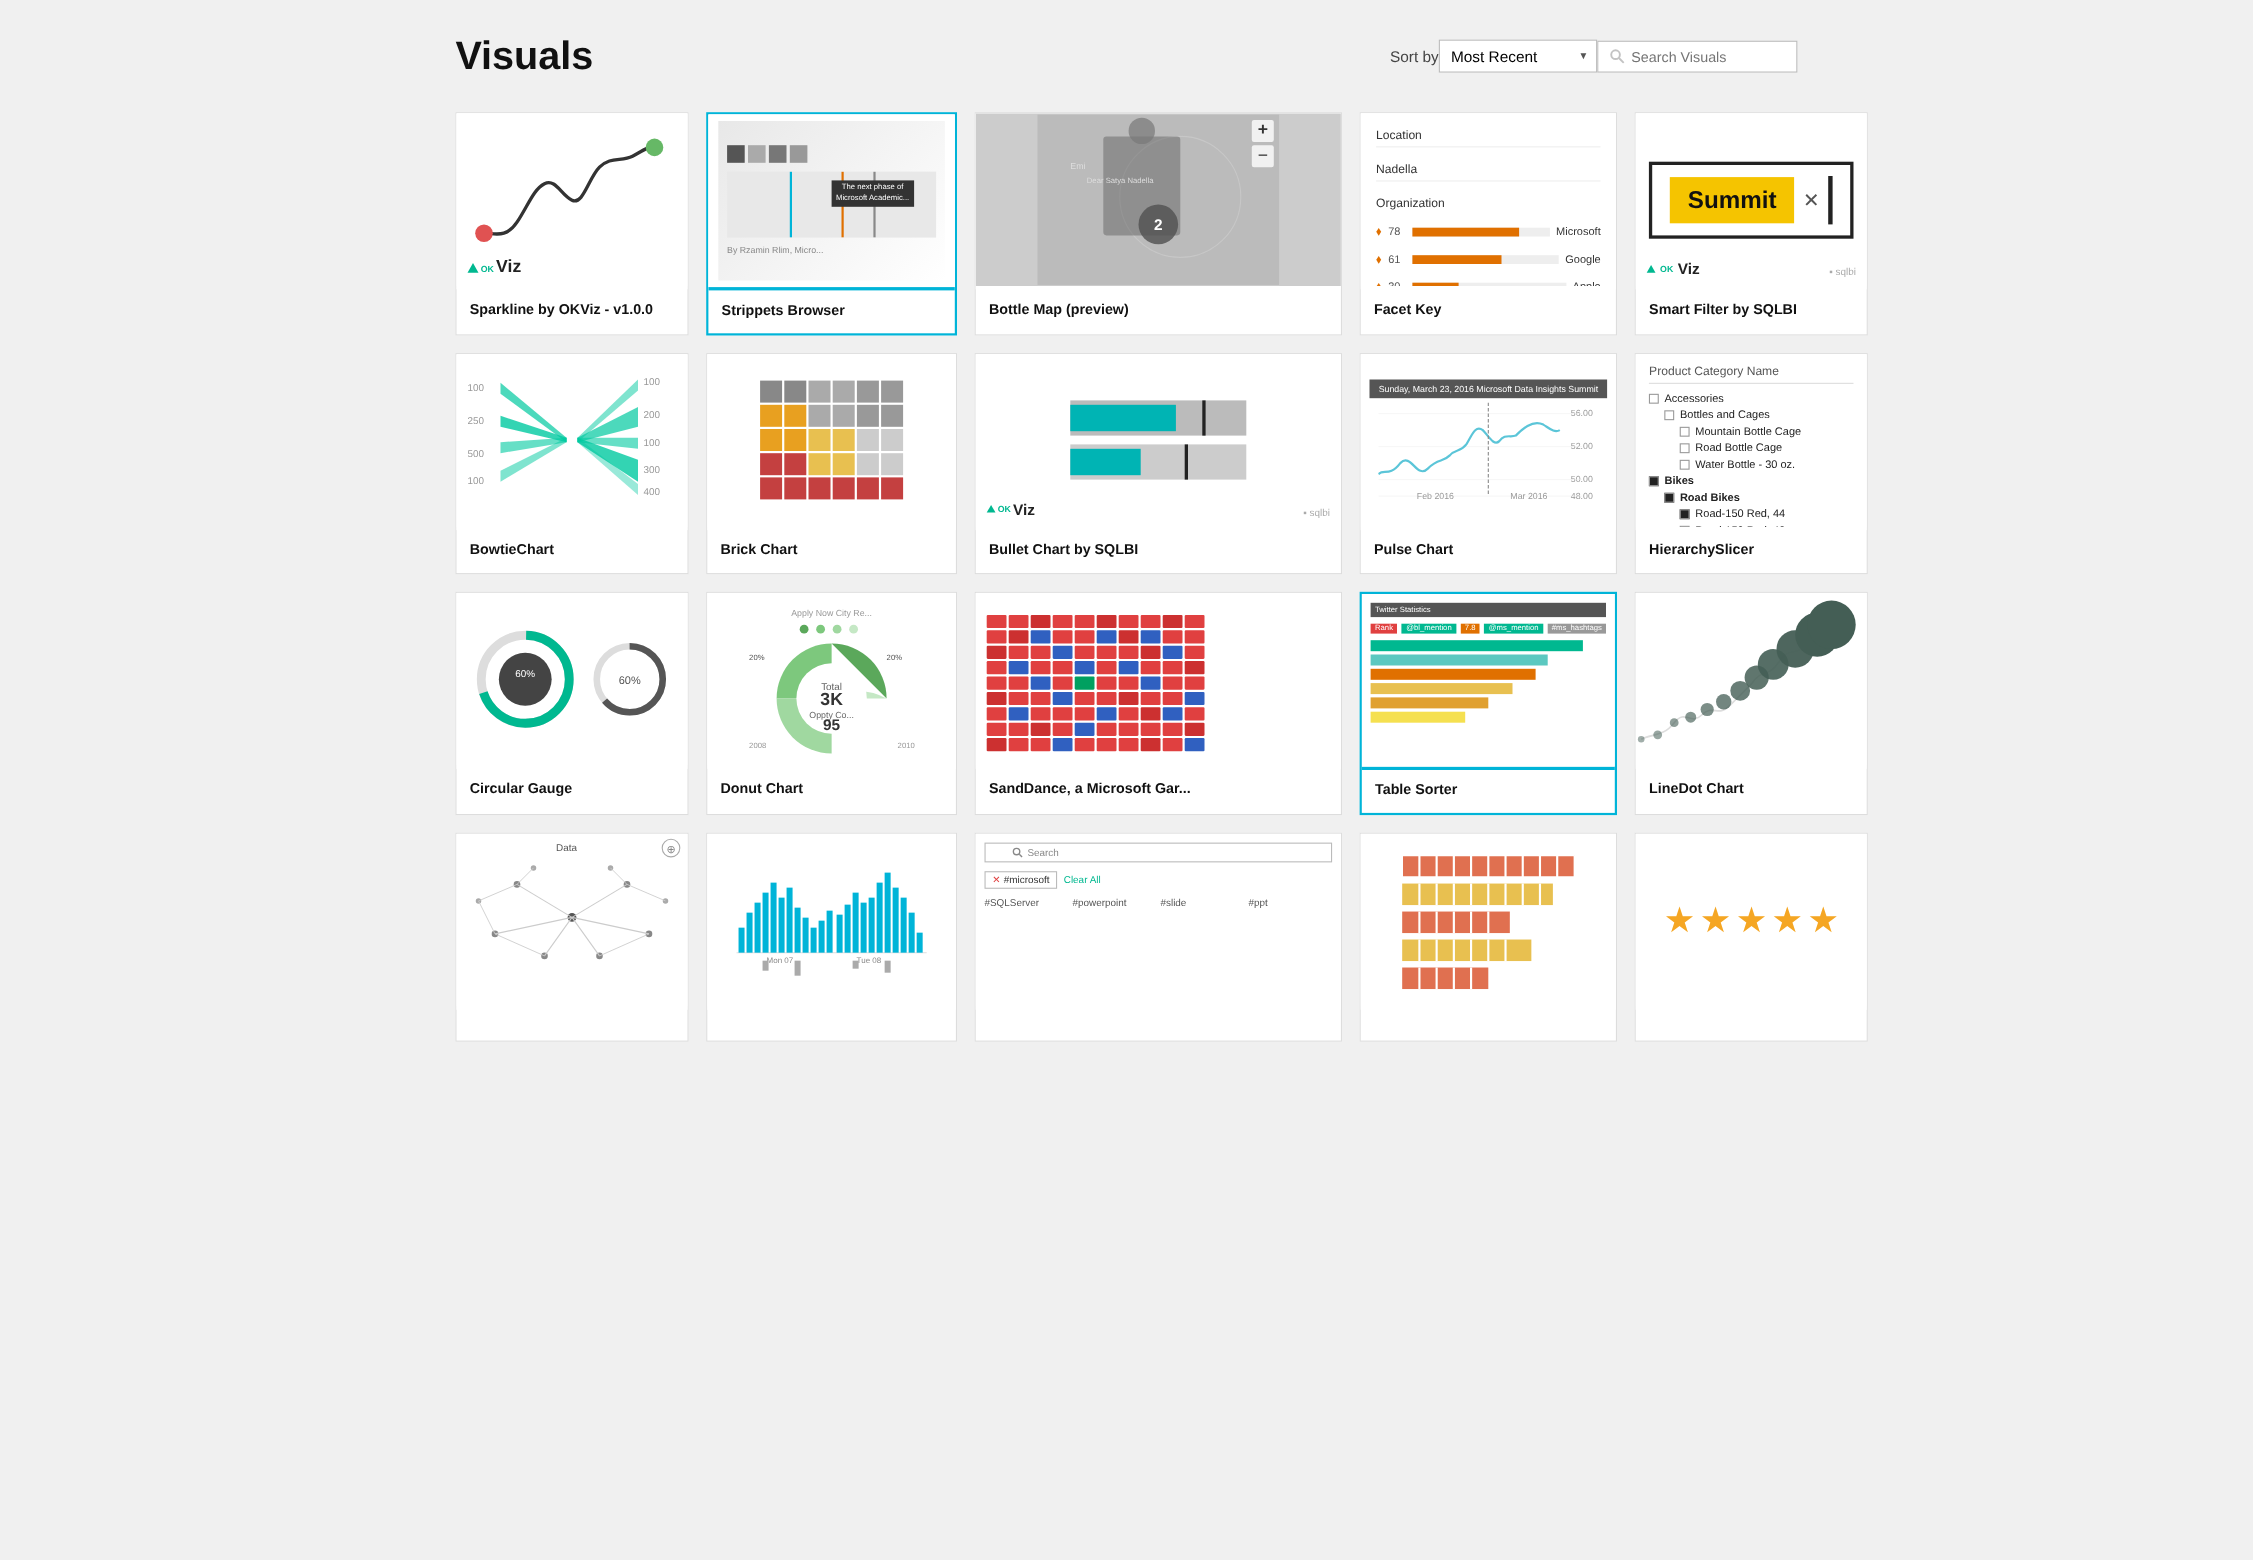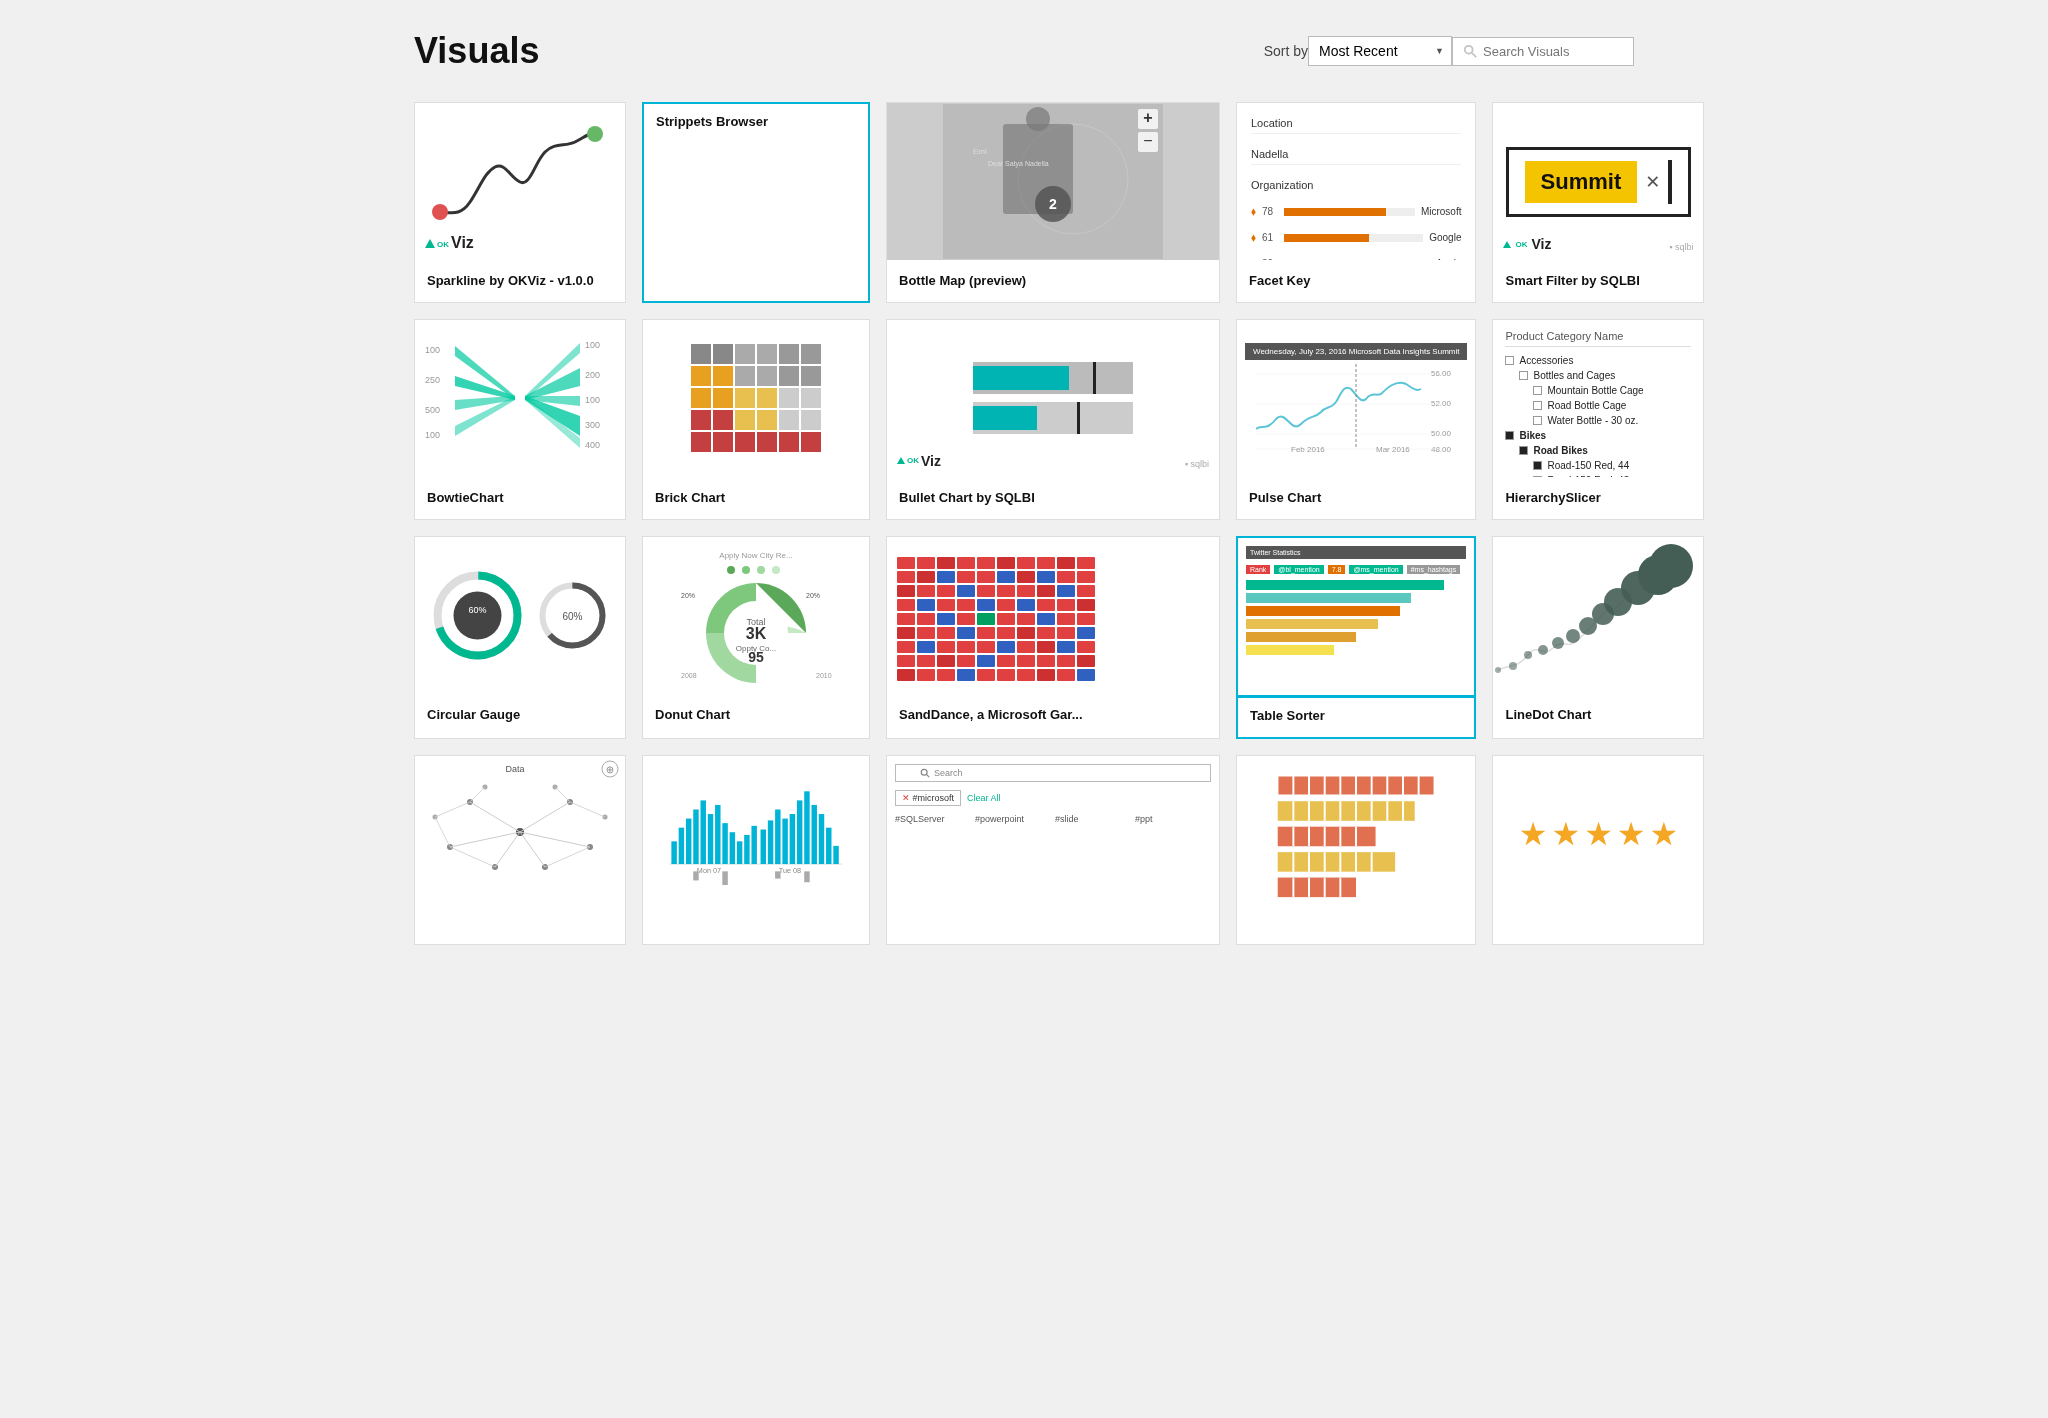--- a/index.html
+++ b/index.html
@@ -370,20 +370,41 @@
             <div class="okviz-triangle"></div>
             <span class="okviz-ok-text">OK</span>
             <span class="okviz-viz-text">Viz</span>
           </div>
         </div>
       </div>
       <div class="card-label">Sparkline by OKViz - v1.0.0</div>
     </div>
 
     <div class="card highlighted">
+      <div class="card-thumb">
+        <div class="strippets-thumb">
+          <div class="strippets-img">
+            <div style="display:flex;flex-direction:column;align-items:flex-start;width:100%;gap:4px;">
+              <div style="display:flex;gap:3px;margin-bottom:4px;">
+                <div style="width:16px;height:16px;background:#555;"></div>
+                <div style="width:16px;height:16px;background:#aaa;"></div>
+                <div style="width:16px;height:16px;background:#777;"></div>
+                <div style="width:16px;height:16px;background:#999;"></div>
+              </div>
+              <div style="width:100%;height:60px;background:#e8e8e8;position:relative;overflow:hidden;">
+                <div style="position:absolute;left:30%;top:0;bottom:0;width:2px;background:#00b4d8;"></div>
+                <div style="position:absolute;left:55%;top:0;bottom:0;width:2px;background:#e07000;"></div>
+                <div style="position:absolute;left:70%;top:0;bottom:0;width:2px;background:#888;"></div>
+                <div style="position:absolute;left:50%;top:8px;background:#333;color:#fff;font-size:7px;padding:2px 4px;white-space:nowrap;">The next phase of<br>Microsoft Academic...</div>
+              </div>
+              <div style="font-size:8px;color:#888;margin-top:2px;">By Rzamin Rlim, Micro...</div>
+            </div>
+          </div>
+        </div>
+      </div>
       <div class="card-label">Strippets Browser</div>
     </div>
 
     <div class="card">
       <div class="card-thumb">
         <div class="cluster-thumb">
           <svg width="220" height="155" viewBox="0 0 220 155">
             <rect width="220" height="155" fill="#bbb"></rect>
 
             <circle cx="130" cy="75" r="55" fill="none" stroke="#ccc" stroke-width="1" opacity="0.7"></circle>
@@ -563,21 +584,21 @@
           </div>
           <div style="position:absolute;bottom:8px;right:10px;font-size:9px;color:#aaa;">▪ sqlbi</div>
         </div>
       </div>
       <div class="card-label">Bullet Chart by SQLBI</div>
     </div>
 
     <div class="card">
       <div class="card-thumb">
         <div class="pulse-thumb">
-          <div class="pulse-tooltip">Wednesday, July 23, 2016
+          <div class="pulse-tooltip">Sunday, March 23, 2016
 Microsoft Data Insights Summit</div>
           <svg width="200" height="90" viewBox="0 0 200 90">
 
             <text x="195" y="12" fill="#999" font-size="8" text-anchor="end">56.00</text>
             <text x="195" y="42" fill="#999" font-size="8" text-anchor="end">52.00</text>
             <text x="195" y="72" fill="#999" font-size="8" text-anchor="end">50.00</text>
             <text x="195" y="88" fill="#999" font-size="8" text-anchor="end">48.00</text>
 
             <line x1="0" y1="10" x2="185" y2="10" stroke="#eee" stroke-width="0.5"></line>
             <line x1="0" y1="40" x2="185" y2="40" stroke="#eee" stroke-width="0.5"></line>

